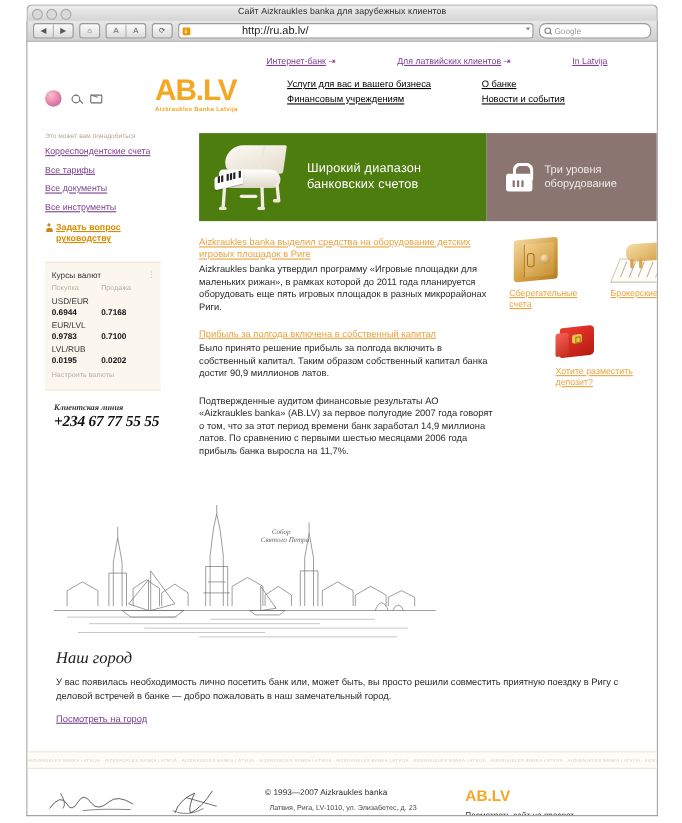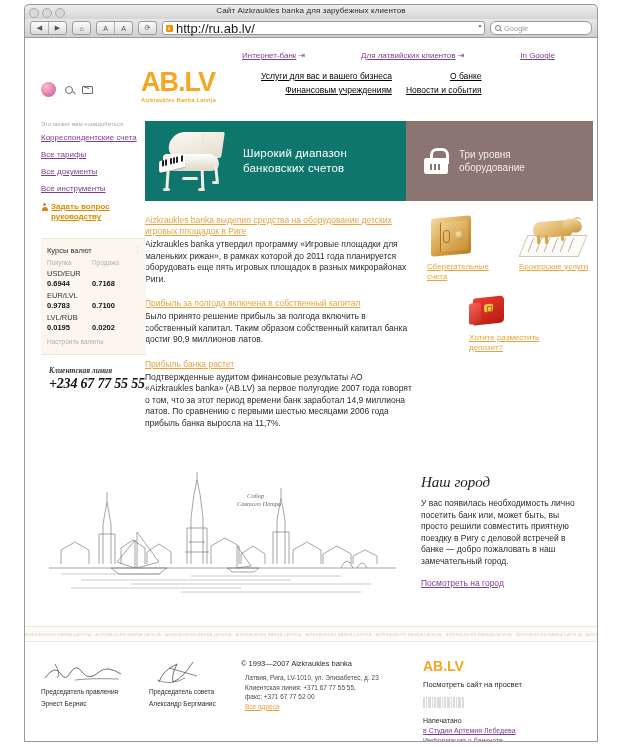--- a/index.html
+++ b/index.html
@@ -53,21 +53,21 @@
   }
   .favicon{
     width:7px;height:7px;background:#f29400;border-radius:1px;
     flex:0 0 auto;position:relative;
   }
   .favicon:after{
     content:"";position:absolute;left:2px;top:1px;width:0;height:0;
     border-left:1.5px solid transparent;border-right:1.5px solid transparent;
     border-bottom:4px solid #fff;
   }
-  .url-text{font-size:13px;color:#1b1b1b;white-space:nowrap;}
+  .url-text{font-size:10px;color:#1b1b1b;white-space:nowrap;margin-left:44px;}
   .urlbar .dd{
     position:absolute;right:2px;top:3px;width:0;height:0;
     border-left:2.5px solid transparent;border-right:2.5px solid transparent;
     border-top:3px solid #8d8d8d;
   }
   .searchbar{
     width:92px;height:12px;background:#fff;border:1px solid #9b9b9b;
     border-radius:6px;display:flex;align-items:center;padding:0 4px;gap:3px;
   }
   .mag{
@@ -122,28 +122,28 @@
     font-family:"Liberation Sans", sans-serif;
     font-weight:bold;font-size:27px;color:#f5a623;
     letter-spacing:-1px;line-height:27px;
   }
   .logo .dot{font-size:27px;}
   .logo-sub{
     font-size:5.5px;color:#f5a623;font-weight:bold;letter-spacing:.3px;
     margin-top:1px;
   }
   .mainnav{
-    display:flex;gap:14px;font-size:8.5px;padding-top:4px;text-align:right;
+    display:flex;gap:46px;font-size:8.5px;padding-top:4px;
   }
   .mainnav .col a{
     display:block;color:#000;text-decoration:underline;margin-bottom:4px;
     white-space:nowrap;
   }
   
-  .body{display:flex;padding:18px 0 0 0;}
+  .body{display:flex;padding:18px 0 0 0;gap:36px;}
   .sidebar{width:104px;padding-left:16px;}
   .side-note{font-size:6px;color:#b0a795;margin-bottom:6px;}
   .sidebar a.sl{
     display:block;color:#7b3f8f;text-decoration:underline;
     font-size:8px;line-height:10px;margin-bottom:7px;
   }
   .ask{
     display:flex;gap:3px;align-items:flex-start;margin-top:8px;
   }
   .ask .pic{
@@ -179,21 +179,21 @@
     font-family:"Liberation Serif", serif;font-style:italic;
     font-size:7.5px;color:#333;
   }
   .phone-num{
     font-family:"Liberation Serif", serif;font-style:italic;
     font-size:14px;color:#111;margin-top:1px;letter-spacing:-0.2px;
   }
   .maincol{flex:1;padding-right:16px;}
   .banner{display:flex;height:80px;}
   .banner-red{
-    flex:1;background:#0f766e;display:flex;align-items:center;
+    flex:1;background:#4d7c0f;display:flex;align-items:center;
     padding-left:12px;gap:12px;position:relative;overflow:hidden;
   }
   .banner-text{
     color:#fff;font-size:11.5px;line-height:15px;letter-spacing:.2px;
   }
   .banner-grey{
     width:169px;background:#8a7570;display:flex;align-items:center;
     padding-left:18px;gap:11px;
   }
   .lock{
@@ -326,21 +326,21 @@
   }
   .wallet .clip:after{
     content:"";position:absolute;left:3px;top:2px;width:3px;height:4px;
     border:1px solid #9c7a12;border-radius:1px;
   }
   .deposit .cap{
     display:block;margin-top:6px;color:#e8a33d;text-decoration:underline;
     font-size:8px;line-height:10px;width:80px;
   }
   
-  .city{display:flex;padding:30px 16px 0 16px;}
+  .city{display:flex;padding:30px 16px 0 16px;flex-direction:column;}
   .etch{width:370px;height:130px;position:relative;}
   .etch svg{display:block;}
   .citytext{flex:1;padding-left:10px;padding-top:2px;}
   .citytext h2{
     margin:0 0 7px 0;font-family:"Liberation Serif", serif;font-style:italic;
     font-size:15px;font-weight:normal;color:#1d1d1d;
   }
   .citytext p{margin:0 0 9px 0;font-size:8.5px;line-height:11.5px;color:#2b2b2b;}
   .citytext a{color:#7b3f8f;text-decoration:underline;font-size:8.5px;}
   
@@ -412,21 +412,21 @@
       <span class="search-text">Google</span>
     </div>
   </div>
 
   <div class="content">
   <div class="page">
 
     <div class="toplinks">
       <a href="#"><span>Интернет-банк</span><span class="arrow-in">⇥</span></a>
       <a href="#"><span>Для латвийских клиентов</span><span class="arrow-in">⇥</span></a>
-      <a href="#">In Google</a>
+      <a href="#">In Latvija</a>
     </div>
 
     <div class="headrow">
       <div class="headicons">
         <span class="orb"></span>
         <span class="ico-search"></span>
         <span class="ico-mail"></span>
       </div>
       <div class="logo-wrap">
         <div class="logo"><span>AB</span><span class="dot">.</span><span>LV</span></div>
@@ -542,21 +542,20 @@
             </span>
           </div>
         </div>
 
         <div class="newsrow">
           <div class="news">
             <h3><a href="#">Aizkraukles banka выделил средства на оборудование детских игровых площадок в Риге</a></h3>
             <p>Aizkraukles banka утвердил программу «Игровые площадки для маленьких рижан», в рамках которой до 2011 года планируется оборудовать еще пять игровых площадок в разных микрорайонах Риги.</p>
             <h3><a href="#">Прибыль за полгода включена в собственный капитал</a></h3>
             <p>Было принято решение прибыль за полгода включить в собственный капитал. Таким образом собственный капитал банка достиг 90,9 миллионов латов.</p>
-            <h3><a href="#">Прибыль банка растет</a></h3>
             <p>Подтвержденные аудитом финансовые результаты АО «Aizkraukles banka» (AB.LV) за первое полугодие 2007 года говорят о том, что за этот период времени банк заработал 14,9 миллиона латов. По сравнению с первыми шестью месяцами 2006 года прибыль банка выросла на 11,7%.</p>
           </div>
 
           <div class="promos">
             <div class="promo-row">
               <div class="promo">
                 <div class="safe">
                   <span class="outer"></span>
                       <span class="door"></span>
                   <span class="handle"></span>

